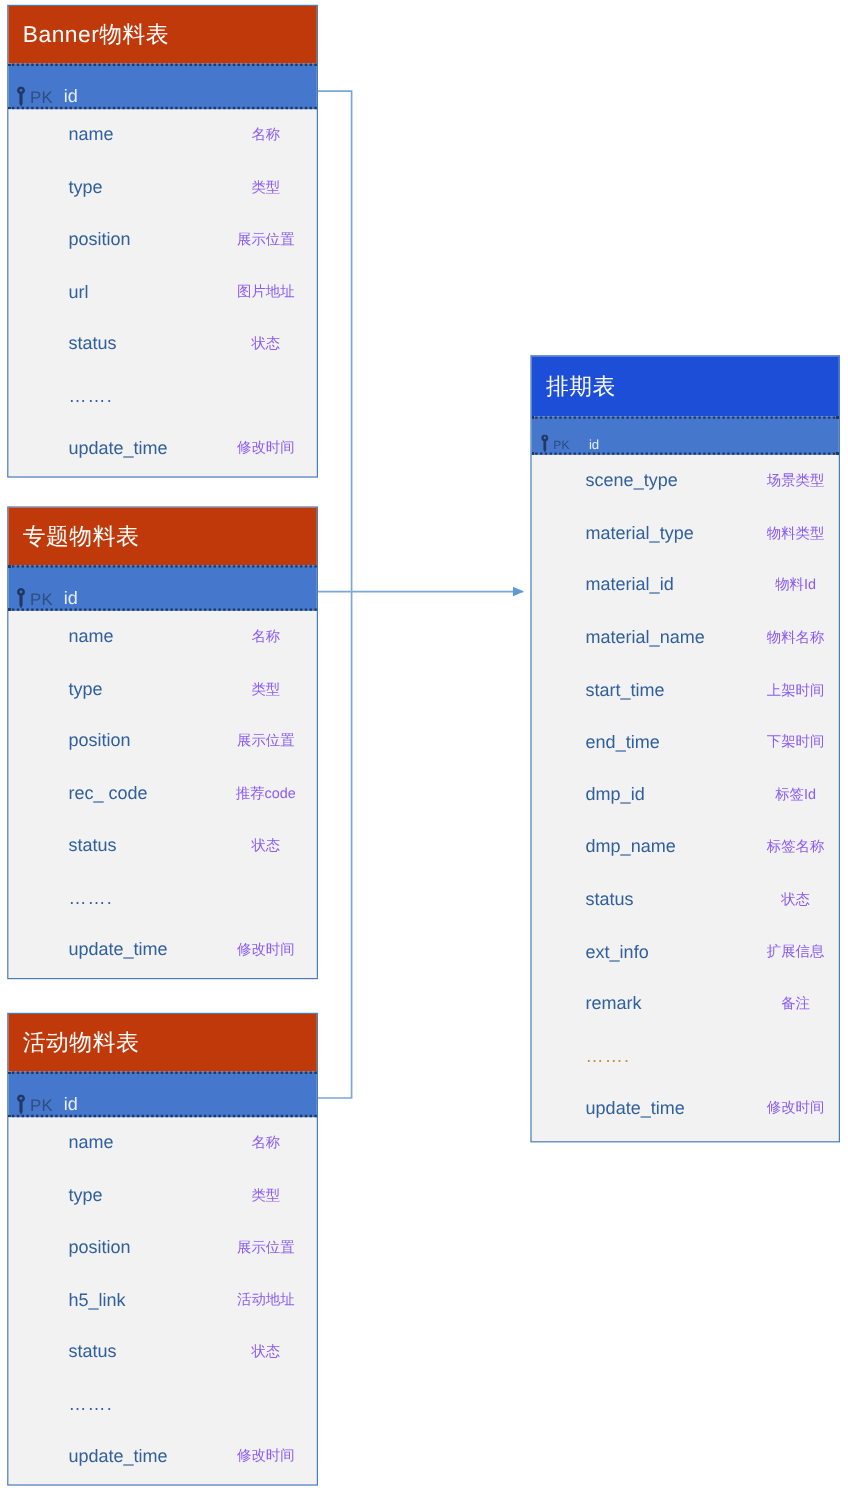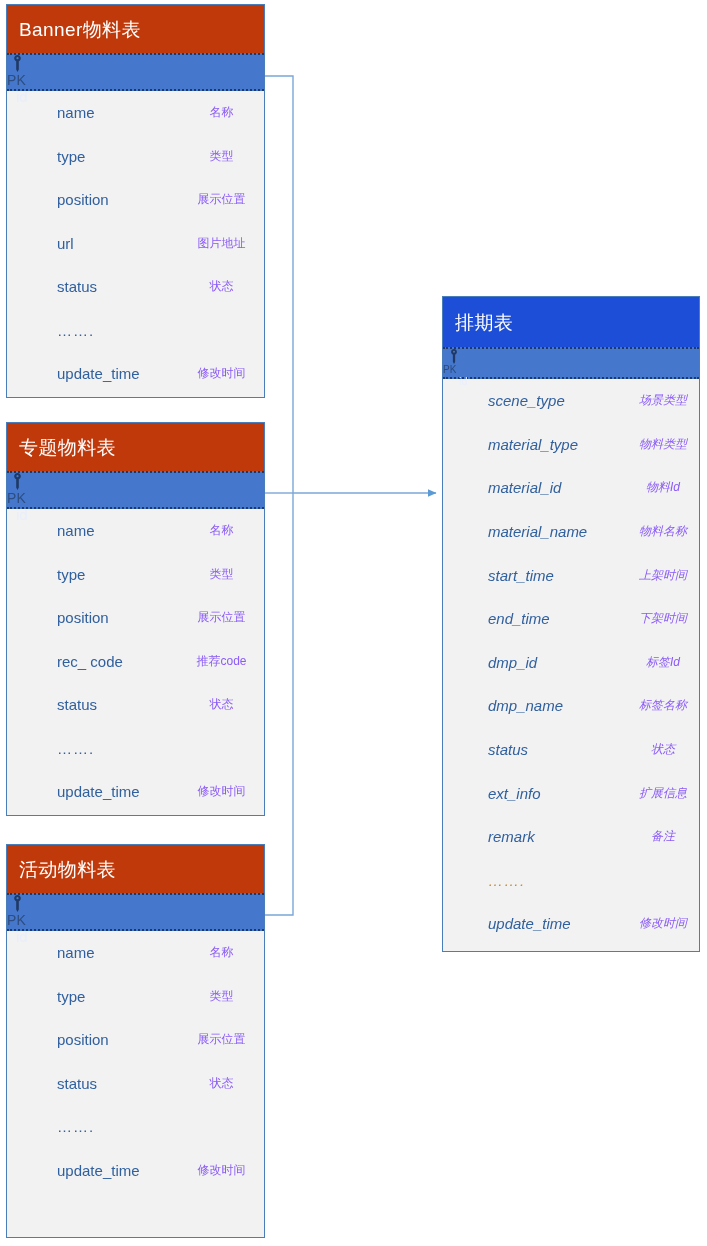--- a/index.html
+++ b/index.html
@@ -51,25 +51,24 @@
     letter-spacing: 0.4px;
   }
   .entity.red .entity-header { background: #c0390b; height: 48px; }
   .entity.green .entity-header { background: #1d4ed8; height: 50px; }
 
   .pk-row {
     box-sizing: border-box;
     width: 100%;
     background: #4578cd;
     display: flex;
-    align-items: flex-start;
+    align-items: flex-end;
     position: relative;
     border-top: 2px dotted #1f3864;
     border-bottom: 2px dotted #1f3864;
-    flex-direction: column;
   }
   .entity.red .pk-row { height: 38px; }
   .entity.green .pk-row { height: 32px; }
 
   .key-icon {
     position: relative;
     width: 11px;
     height: 17px;
     margin-left: 5px;
     margin-right: 2px;
@@ -97,21 +96,21 @@
     width: 100%;
     padding: 0;
   }
   .field-row {
     box-sizing: border-box;
     display: flex;
     align-items: center;
     width: 100%;
   }
   .entity.red .field-row { height: 43.5px; }
-  .entity.green .field-row { height: 43.6px; font-style: italic; }
+  .entity.green .field-row { height: 43.6px; }
 
   .f-name {
     color: #31609e;
     font-size: 15px;
     text-align: left;
     white-space: nowrap;
   }
   .entity.red .f-name { width: 130px; padding-left: 50px; }
   .entity.green .f-name { width: 145px; padding-left: 45px; }
 
@@ -269,20 +268,24 @@
       </div>
       <div class="field-row">
         <span class="f-name">type</span>
         <span class="f-desc">类型</span>
       </div>
       <div class="field-row">
         <span class="f-name">position</span>
         <span class="f-desc">展示位置</span>
       </div>
       <div class="field-row">
+        <span class="f-name">h5_link</span>
+        <span class="f-desc">活动地址</span>
+      </div>
+      <div class="field-row">
         <span class="f-name">status</span>
         <span class="f-desc">状态</span>
       </div>
       <div class="field-row ellipsis">
         <span class="f-name">…….</span>
         <span class="f-desc"></span>
       </div>
       <div class="field-row">
         <span class="f-name">update_time</span>
         <span class="f-desc">修改时间</span>

